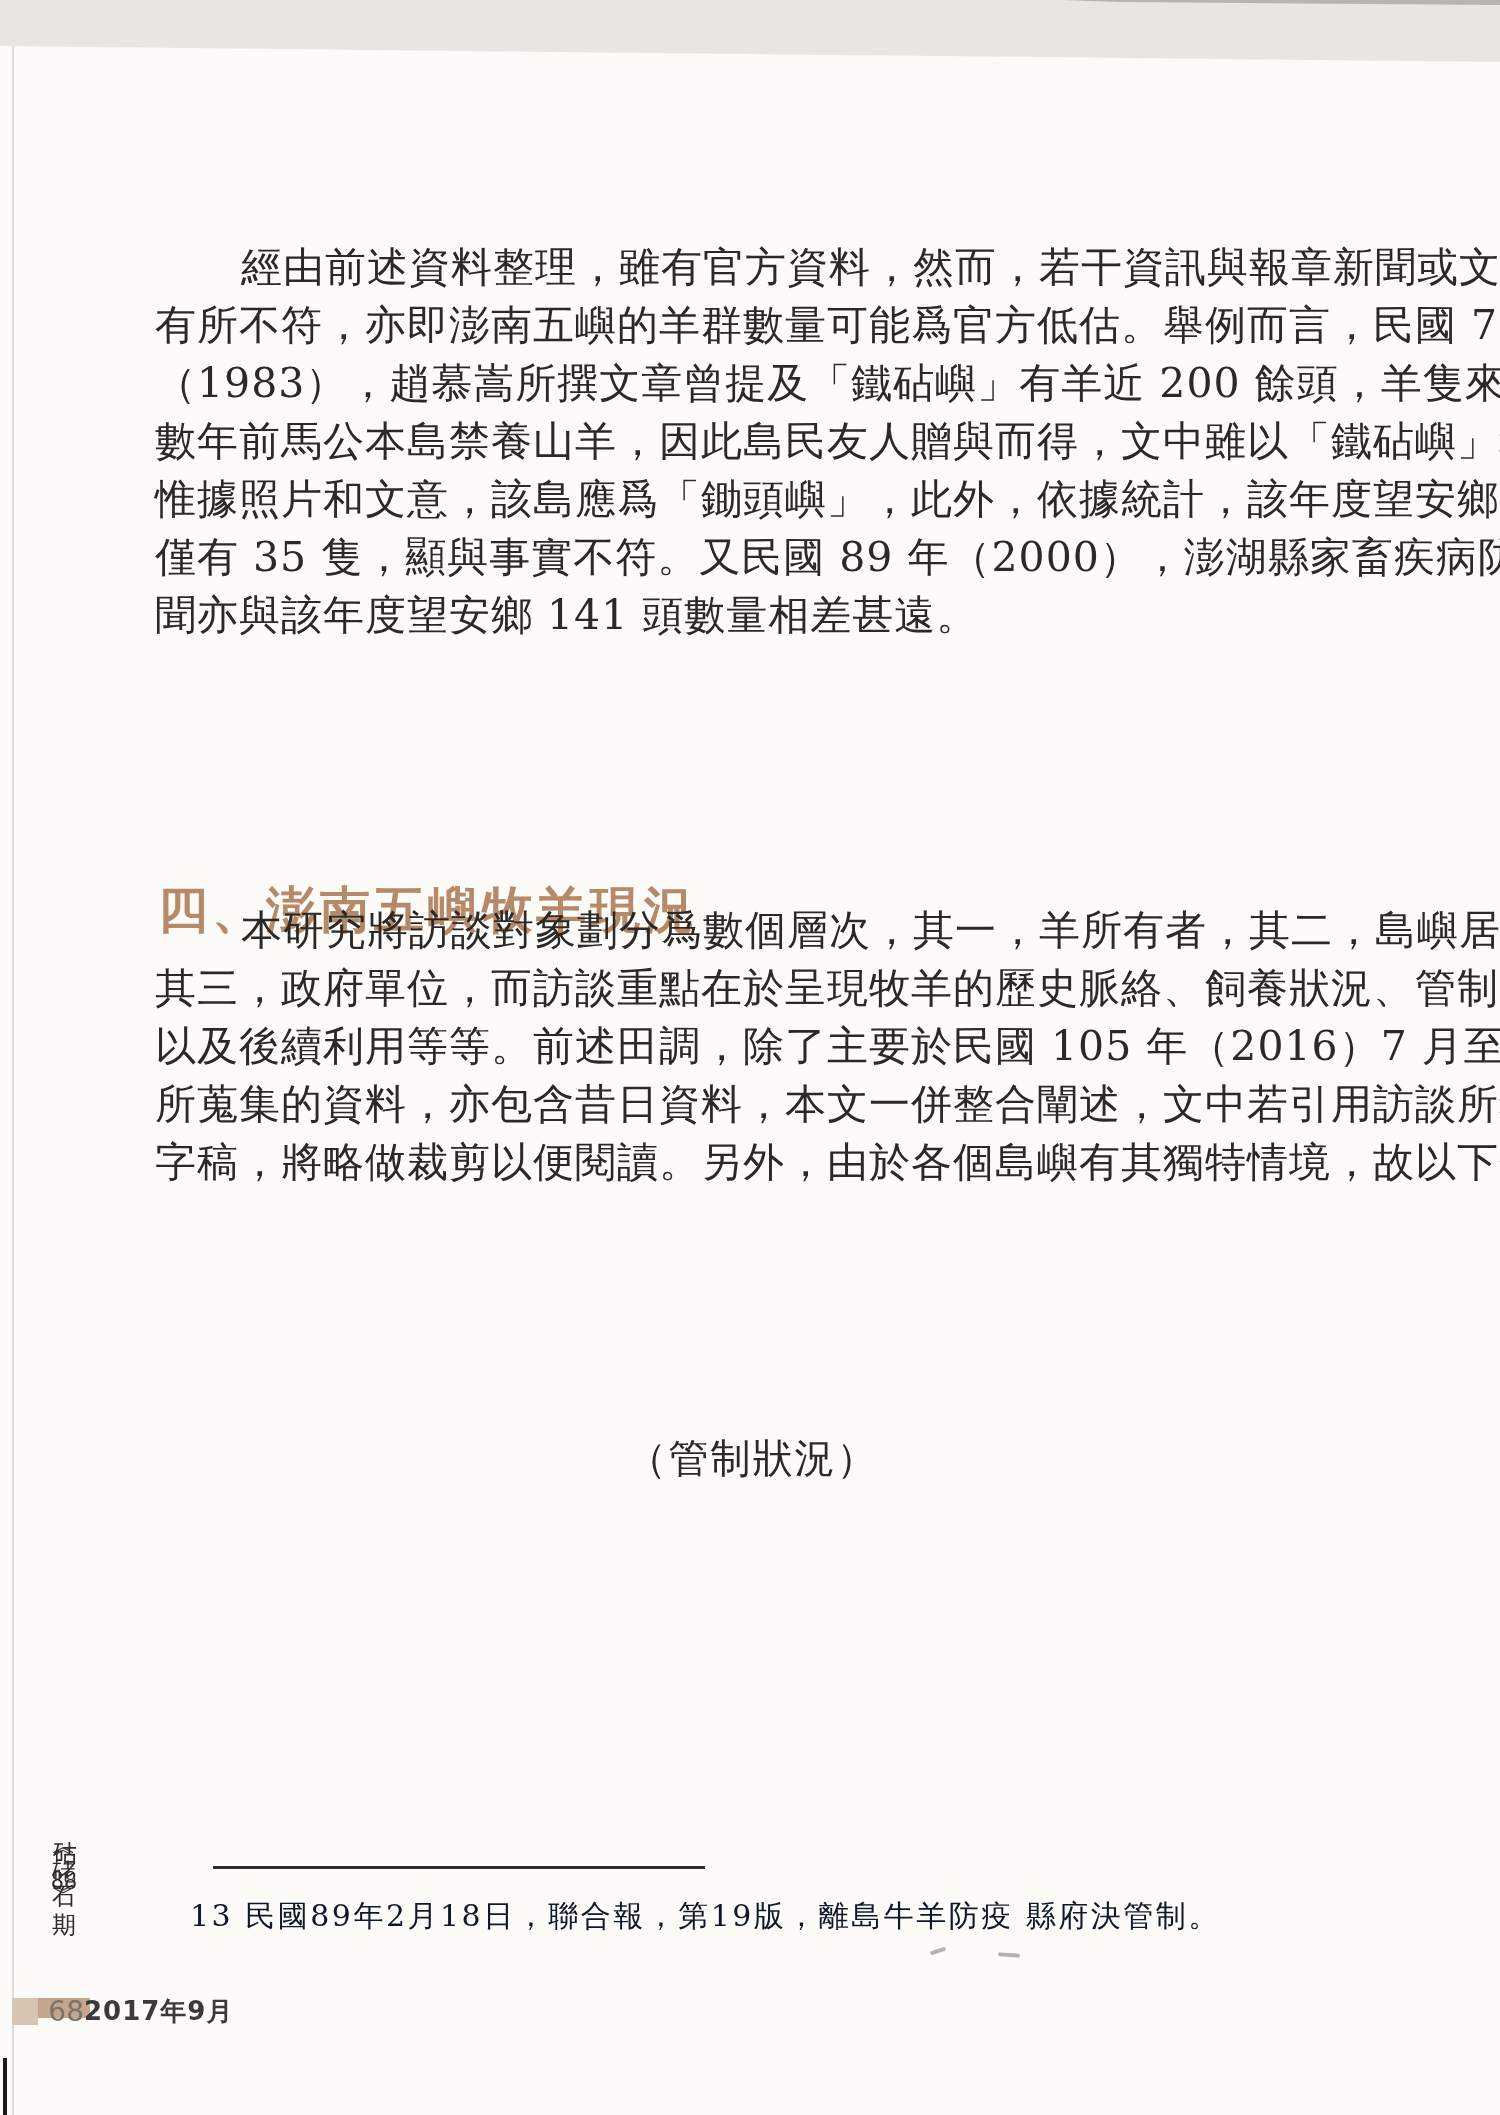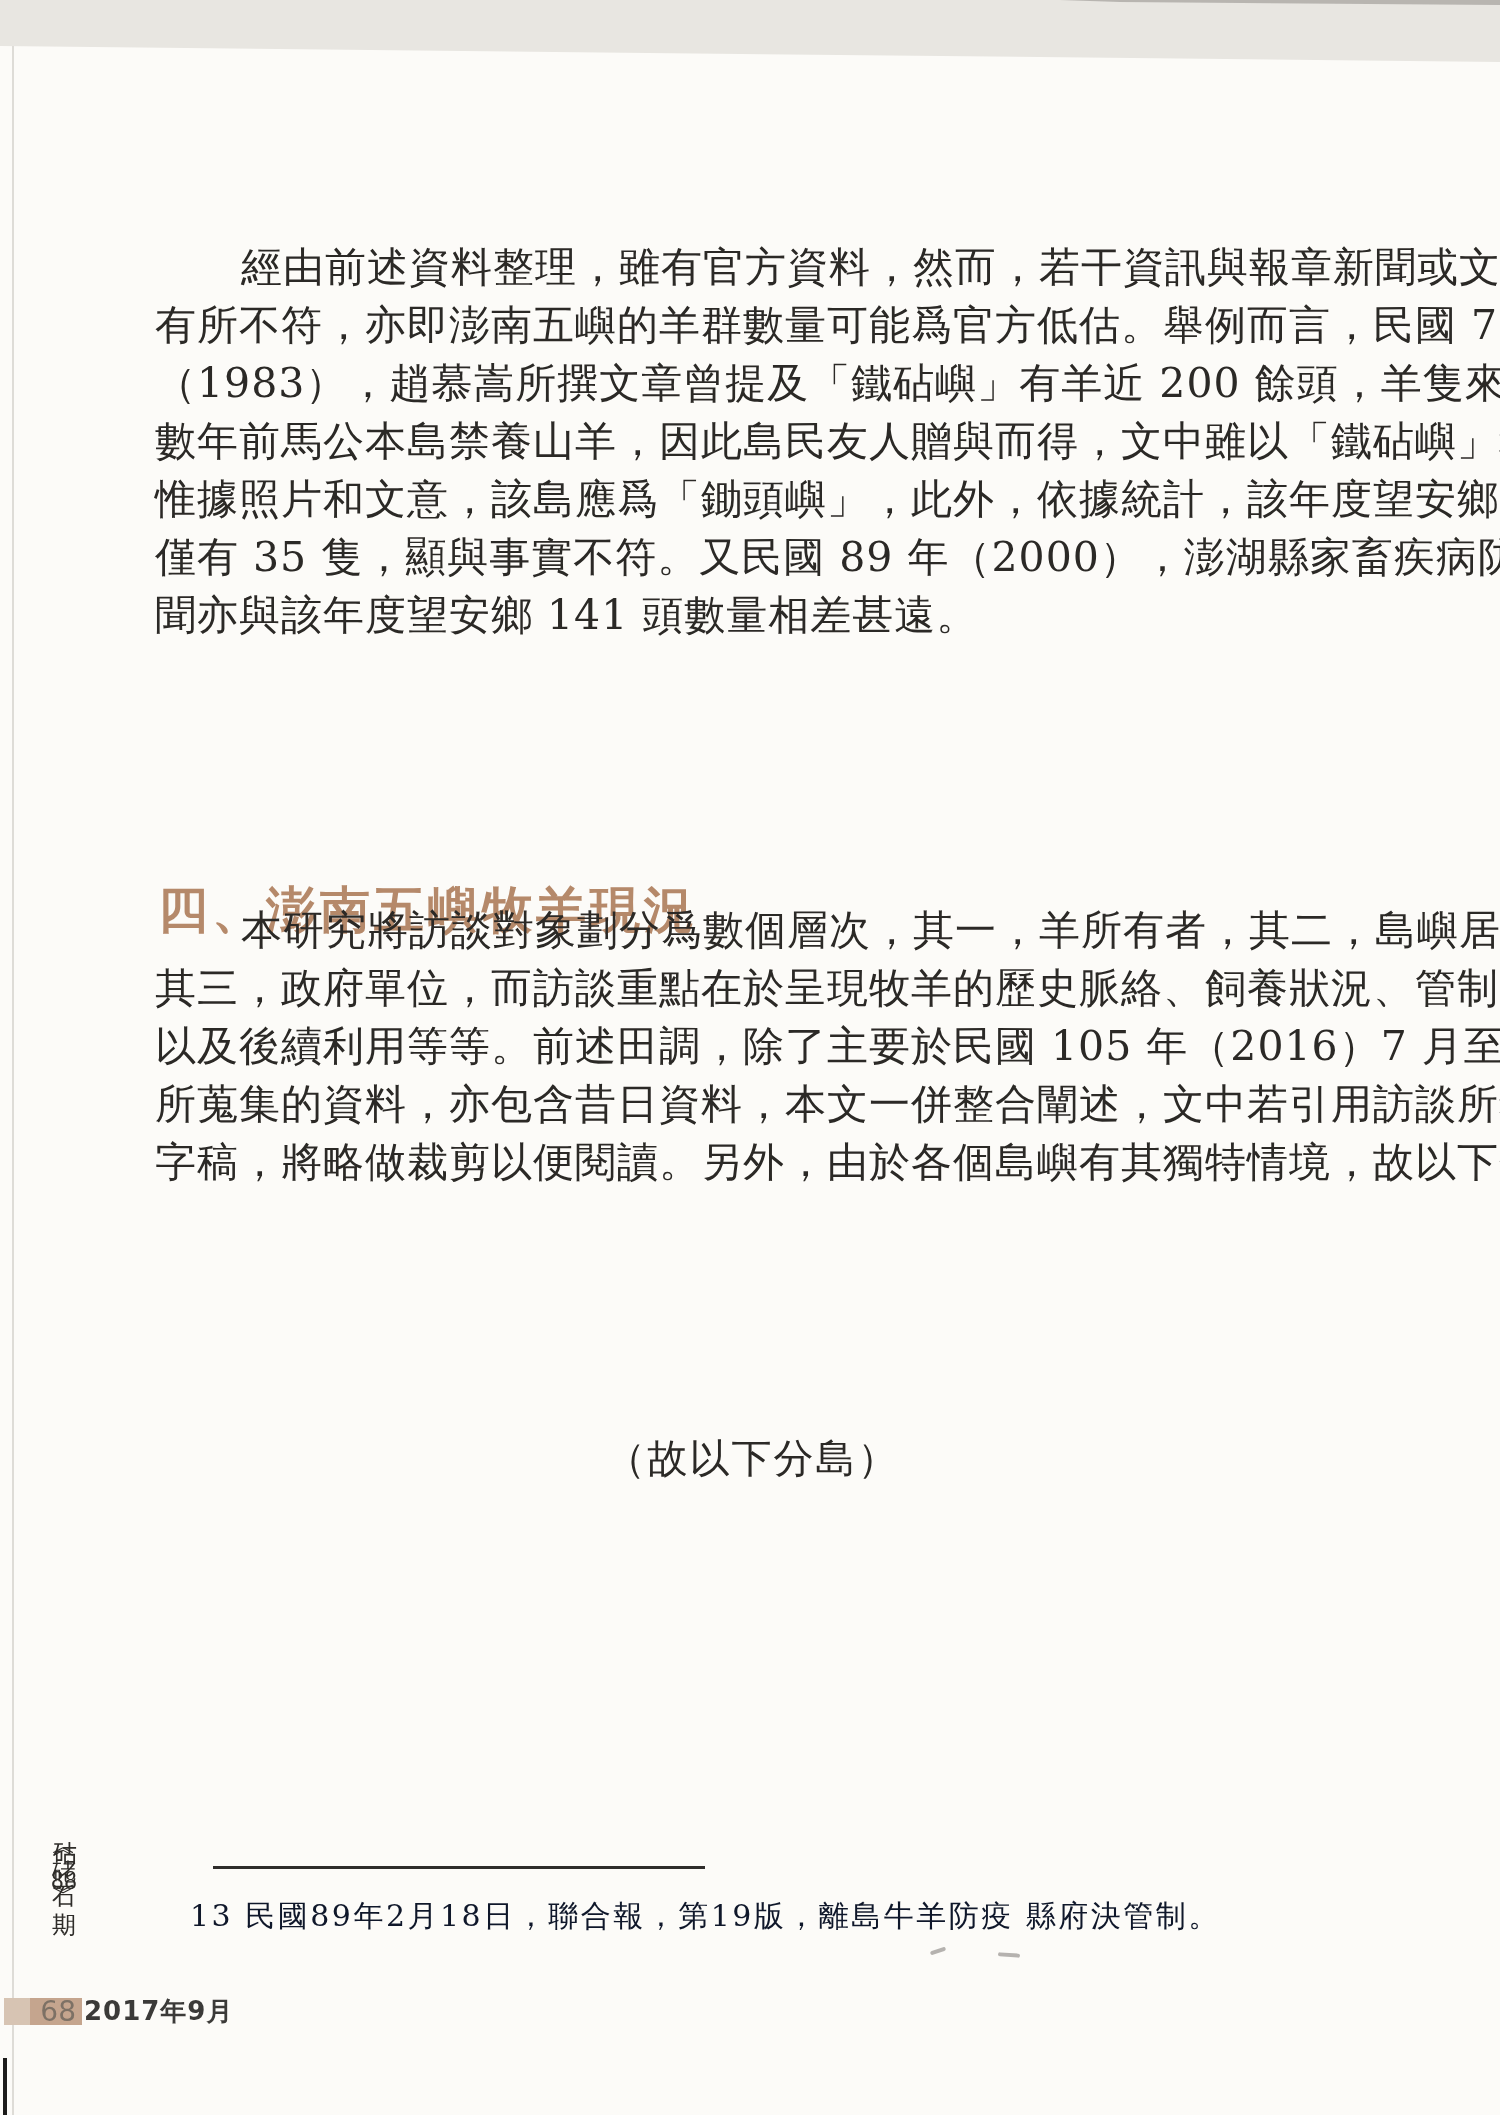--- a/index.html
+++ b/index.html
@@ -77,21 +77,21 @@
 
   .sidebar-journal{
     position:absolute;left:49px;top:1840px;height:170px;
     writing-mode:vertical-rl;text-orientation:mixed;
     font-size:24px;letter-spacing:1px;line-height:30px;
     color:#2e2c29;
   }
   .sidebar-journal .tcu{text-combine-upright:all;}
 
   .footer-pagebox{
-    position:absolute;left:4px;top:1998px;width:78px;height:27px;
+    position:absolute;left:12px;top:1998px;width:78px;height:20px;
     background:#c5a58e;
   }
   .footer-pagebox-light{
     position:absolute;left:0;top:0;width:26px;height:27px;
     background:#d7c4b3;
   }
   .footer-pagenum{
     position:absolute;right:6px;top:0;
     font-family:"DejaVu Sans","Liberation Sans",sans-serif;
     font-size:28px;line-height:27px;color:#7d7165;
@@ -128,21 +128,21 @@
   <h2 class="section-heading">四、澎南五嶼牧羊現況</h2>
 
   <p class="textblock para p2">
     <span class="line indent">本研究將訪談對象劃分爲數個層次，其一，羊所有者，其二，島嶼居民，</span>
     <span class="line">其三，政府單位，而訪談重點在於呈現牧羊的歷史脈絡、飼養狀況、管制狀況</span>
     <span class="line">以及後續利用等等。前述田調，除了主要於民國 105 年（2016）7 月至 10 月</span>
     <span class="line">所蒐集的資料，亦包含昔日資料，本文一併整合闡述，文中若引用訪談所獲逐</span>
     <span class="line">字稿，將略做裁剪以便閱讀。另外，由於各個島嶼有其獨特情境，故以下分島</span>
   </p>
 
-  <div class="continuation">（故以下分島）</div>
+  <div class="continuation">（管制狀況）</div>
 
   <div class="footnote-rule"></div>
   <div class="footnote">13 民國89年2月18日，聯合報，第19版，離島牛羊防疫 縣府決管制。</div>
 
   <div class="sidebar-journal"><span>《硓𥑮石》</span><span class="tcu">88</span><span>期</span></div>
 
   <div class="footer-pagebox">
     <div class="footer-pagebox-light"></div>
     <span class="footer-pagenum">68</span>
   </div>

